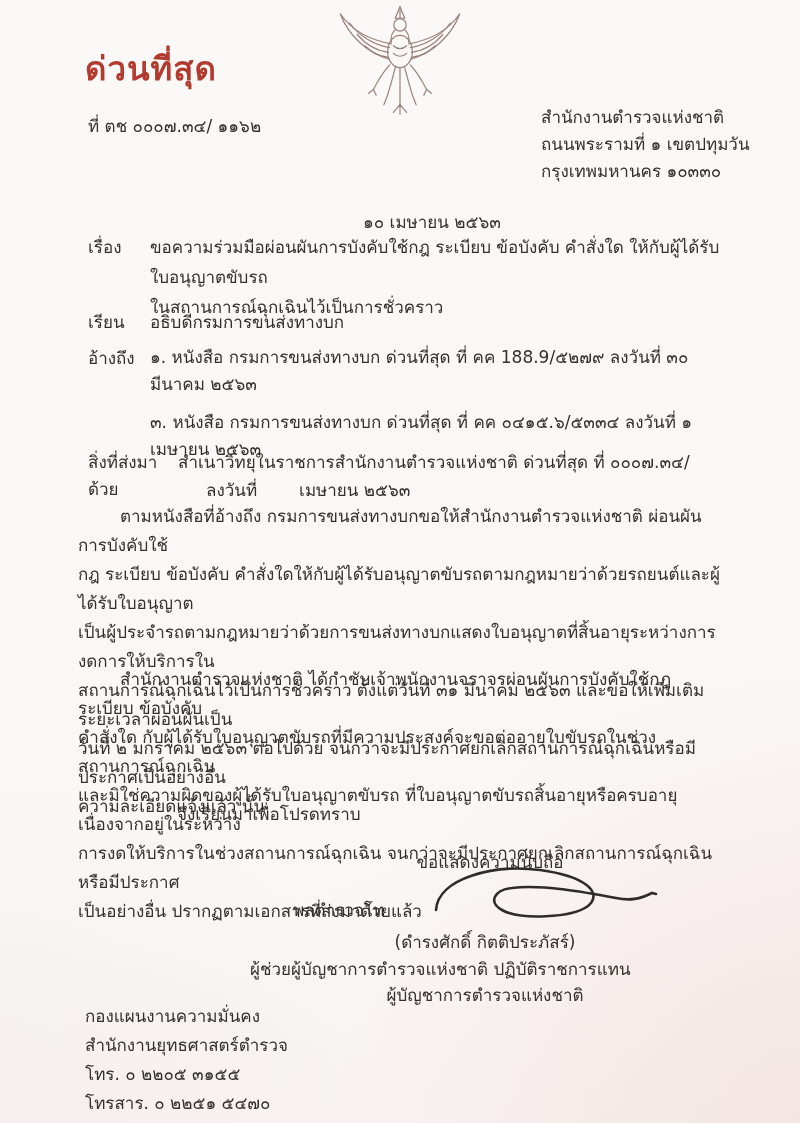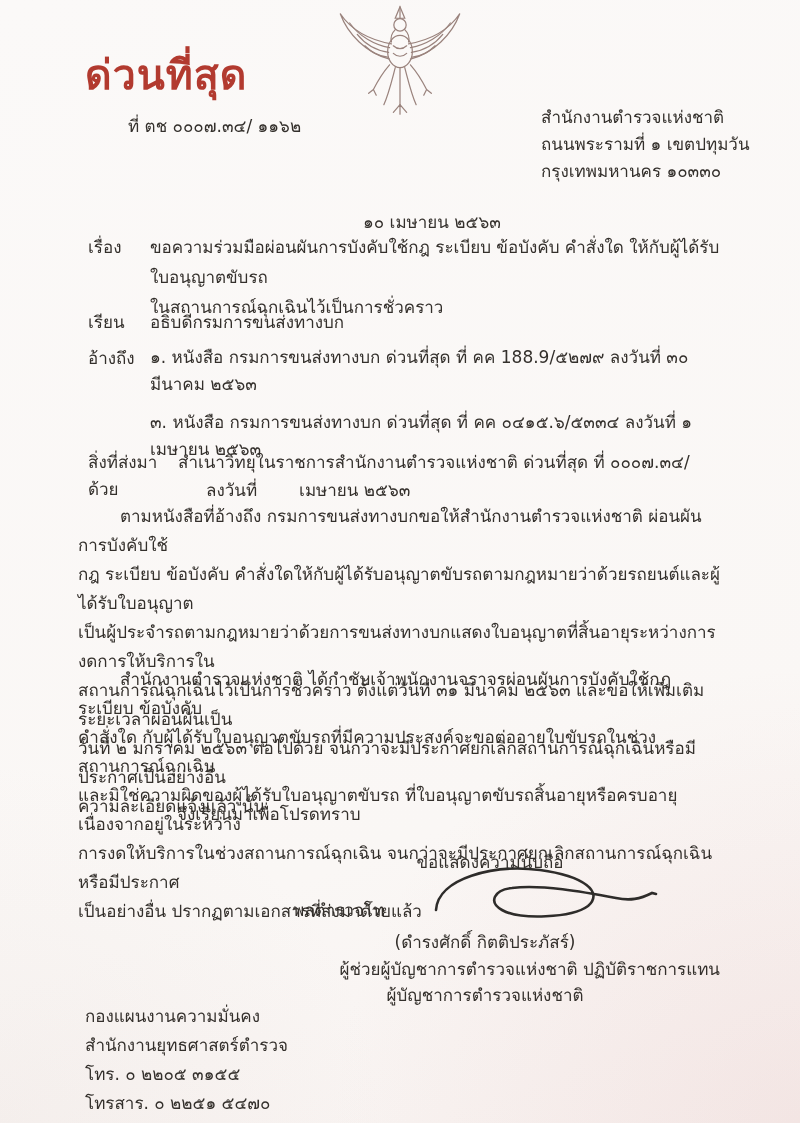--- a/index.html
+++ b/index.html
@@ -9,22 +9,22 @@
   .page {
     position:absolute; inset:0;
     background:
       radial-gradient(130% 90% at 100% 100%, rgba(224,174,174,0.18) 0%, rgba(224,174,174,0) 45%),
       radial-gradient(120% 80% at 0% 100%, rgba(210,190,185,0.12) 0%, rgba(210,190,185,0) 40%),
       linear-gradient(160deg,#fbf9f8 0%, #faf7f5 70%, #f7f1ef 100%);
     color:#34302c;
     font-size:17px;
   }
   .abs { position:absolute; }
-  .urgency { left:85px; top:42px; font-size:41px; font-weight:700; color:#b23a2f; letter-spacing:1px; }
-  .doc-number { left:88px; top:112px;margin-left:40px; }
+  .urgency { left:85px; top:42px; font-size:33px; font-weight:700; color:#b23a2f; letter-spacing:1px; }
+  .doc-number { left:88px; top:112px; }
   .garuda { left:328px; top:4px; width:144px; height:114px; }
   .sender { left:541px; top:104px; line-height:27px; }
   .letter-date { left:363px; top:208px; }
 
   .label-col { width:62px; flex:0 0 auto; }
   .row { display:flex; left:88px; }
   .pre { white-space:pre-line; }
 
   .subject-row { top:232px; width:640px; line-height:30px; }
   .to-row { top:308px; width:640px; }
@@ -38,21 +38,21 @@
 
   .para { left:78px; width:650px; line-height:29px; text-indent:42px; }
   .para1 { top:502px; }
   .para2 { top:665px; }
   .closing { left:177px; top:800px; }
 
   .salutation { left:300px; top:848px; width:380px; text-align:center; }
   .signer-rank { left:293px; top:896px; }
   .signature { left:408px; top:858px; width:252px; height:76px; }
   .signer-name { left:290px; top:928px; width:390px; text-align:center; }
-  .signer-title-1 { left:250px; top:955px; width:470px; text-align:right; }
+  .signer-title-1 { left:250px; top:955px; width:470px; text-align:left; }
   .signer-title-2 { left:250px; top:981px; width:470px; text-align:center; }
 
   .footer { left:85px; top:1002px; line-height:29px; }
   .footer div { margin-bottom:0; }
 </style>
 </head>
 <body>
 
 <div class="page">
 

